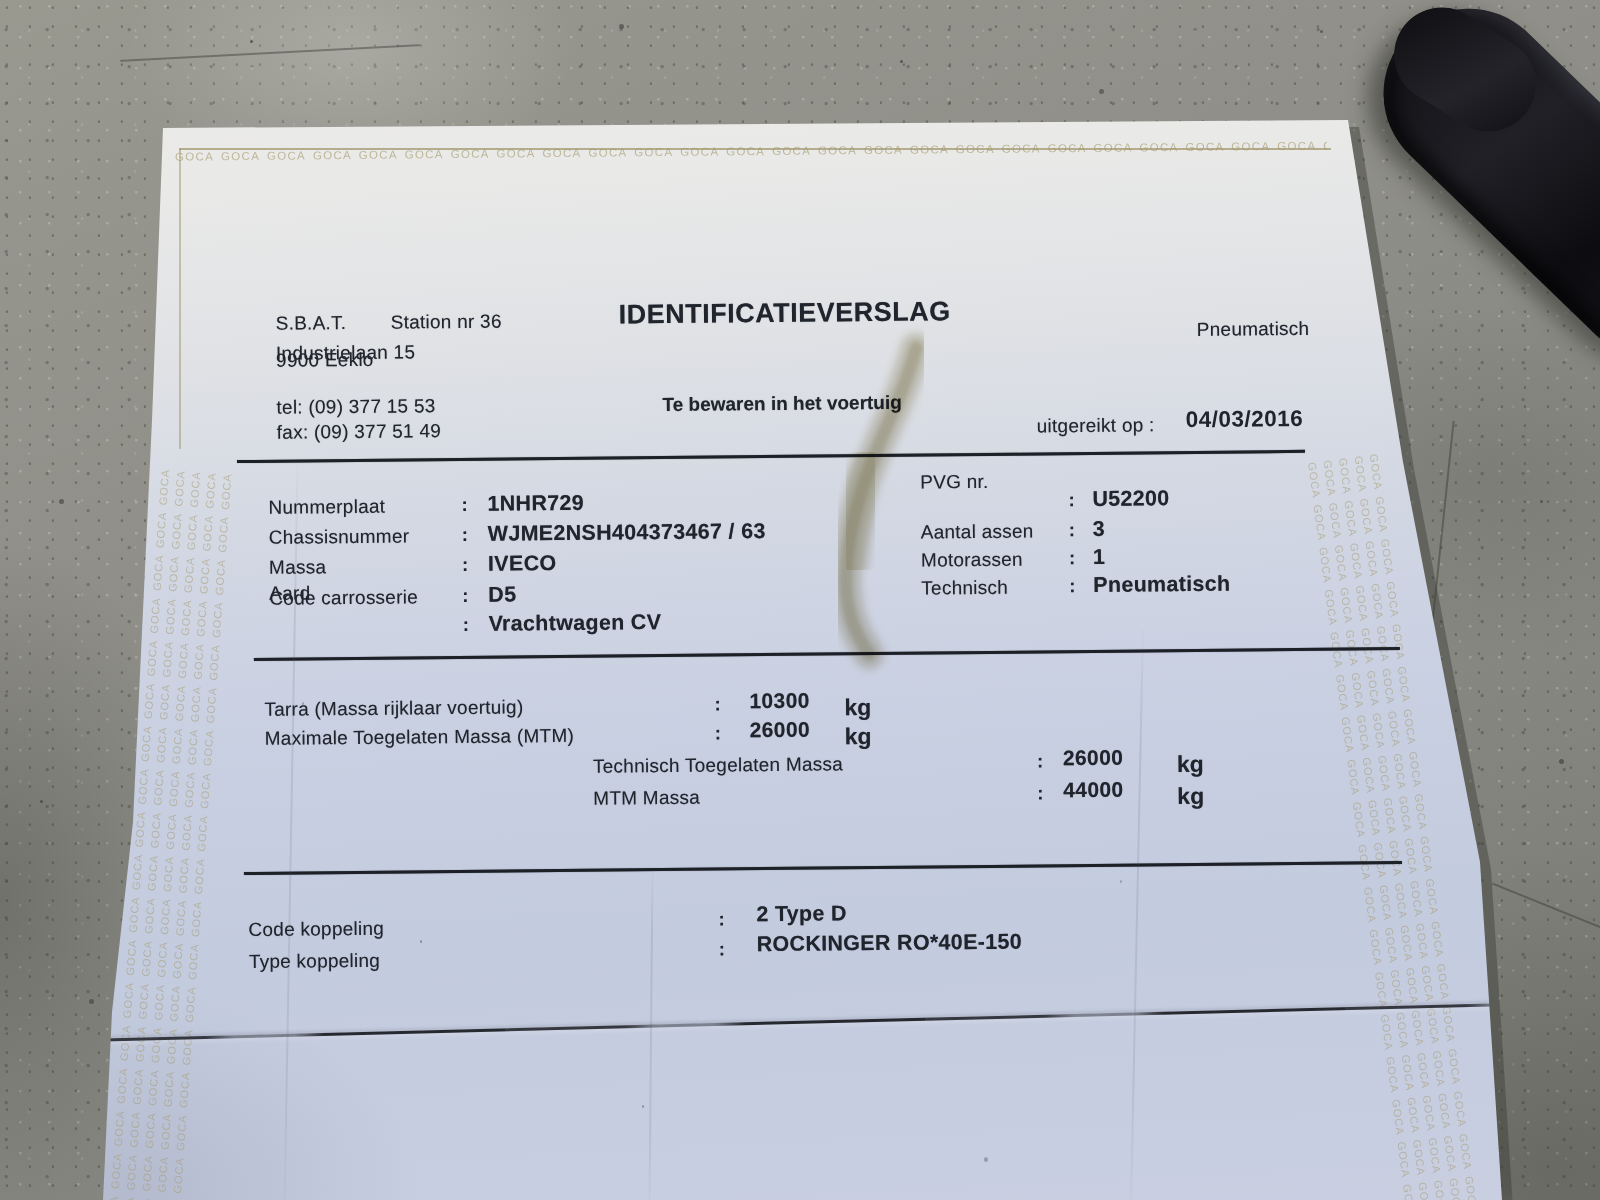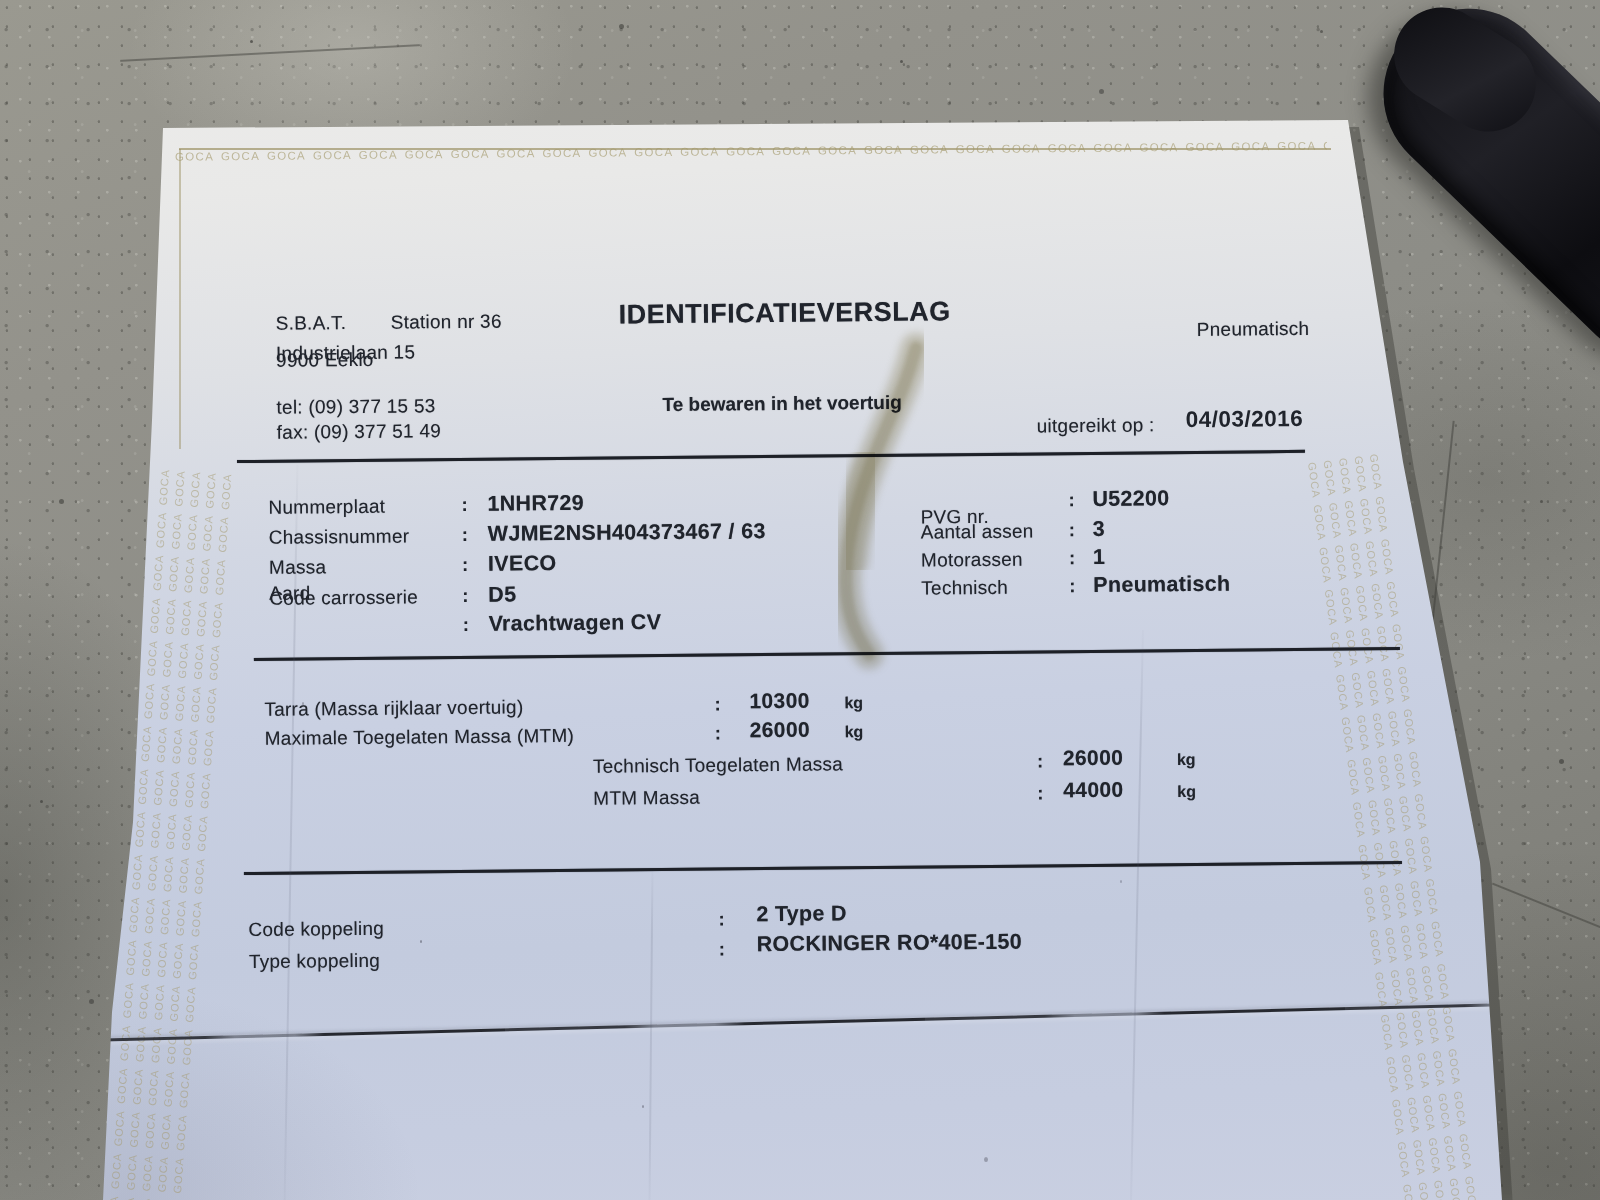--- a/index.html
+++ b/index.html
@@ -82,21 +82,21 @@
       -118px -238px 0 rgba(60,60,72,.35), 700px -60px 0 rgba(60,60,72,.3);}
 
   
   .doc{position:absolute;inset:0;transform:rotate(-0.55deg);transform-origin:250px 460px;
     color:var(--color-ink,#20242c);}
   .doc *{position:absolute;white-space:nowrap;}
   .lbl{font-size:19px;letter-spacing:.25px;text-shadow:0 0 1px rgba(25,28,36,.35);}
   .lbl-b{font-size:19px;font-weight:700;text-shadow:0 0 1px rgba(25,28,36,.4);}
   .val{font-size:21.5px;font-weight:700;letter-spacing:.3px;text-shadow:0 0 .8px rgba(25,28,36,.45);}
   .val-lg{font-size:21px;font-weight:700;letter-spacing:.4px;text-shadow:0 0 .8px rgba(25,28,36,.45);}
-  .unit{font-size:16px;font-weight:600;text-shadow:0 0 .8px rgba(25,28,36,.4);}
+  .unit{font-size:23px;font-weight:600;text-shadow:0 0 .8px rgba(25,28,36,.4);}
   .colon{font-size:19px;font-weight:700;}
   .title{font-size:27px;font-weight:700;letter-spacing:.5px;text-shadow:0 0 .8px rgba(25,28,36,.5);}
   .date{font-size:22.5px;font-weight:700;letter-spacing:.5px;}
   .rule{background:#1d2027;box-shadow:0 0 1px rgba(25,30,40,.6);}
 </style>
 </head>
 <body>
 
 <div class="stage">
 
@@ -152,21 +152,21 @@
       <span class="val" style="left:487px;top:554px;">IVECO</span>
 
       <span class="lbl" style="left:268px;top:588px;">Code carrosserie</span>
       <span class="colon" style="left:461px;top:587px;">:</span>
       <span class="val" style="left:487px;top:585px;">D5</span>
 
       <span class="lbl" style="left:268px;top:583px;">Aard</span>
       <span class="colon" style="left:461px;top:616px;">:</span>
       <span class="val" style="left:487px;top:614px;">Vrachtwagen CV</span>
 
-      <span class="lbl" style="left:920px;top:513px;text-align:center;">PVG nr.</span>
+      <span class="lbl" style="left:920px;top:478px;text-align:center;">PVG nr.</span>
       <span class="colon" style="left:1068px;top:497px;">:</span>
       <span class="val" style="left:1092px;top:495px;">U52200</span>
 
       <span class="lbl" style="left:920px;top:528px;">Aantal assen</span>
       <span class="colon" style="left:1068px;top:527px;">:</span>
       <span class="val" style="left:1092px;top:525px;">3</span>
 
       <span class="lbl" style="left:920px;top:556px;text-align:right;">Motorassen</span>
       <span class="colon" style="left:1068px;top:555px;">:</span>
       <span class="val" style="left:1092px;top:553px;">1</span>

